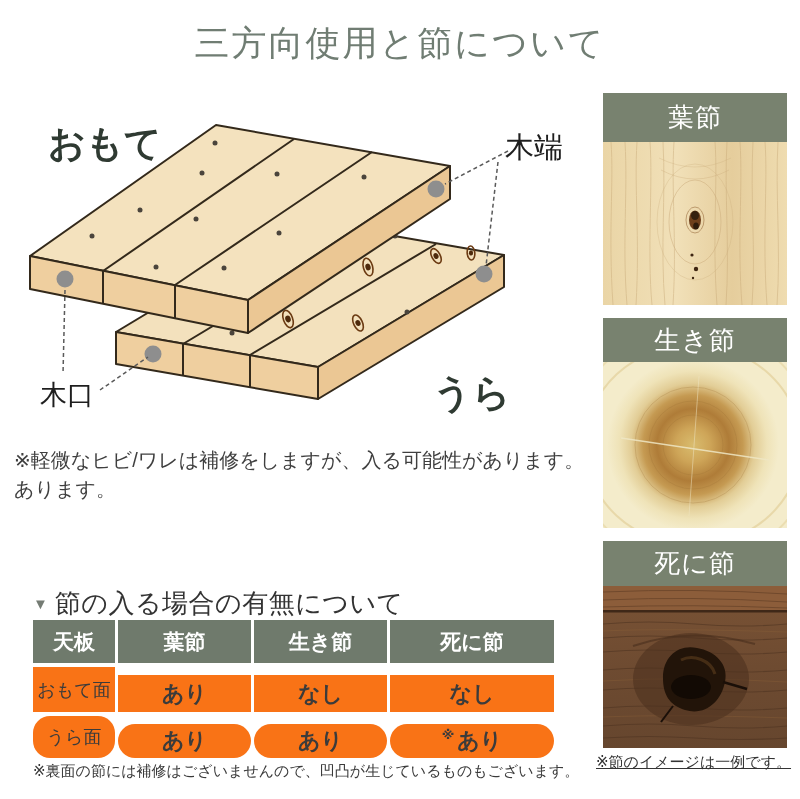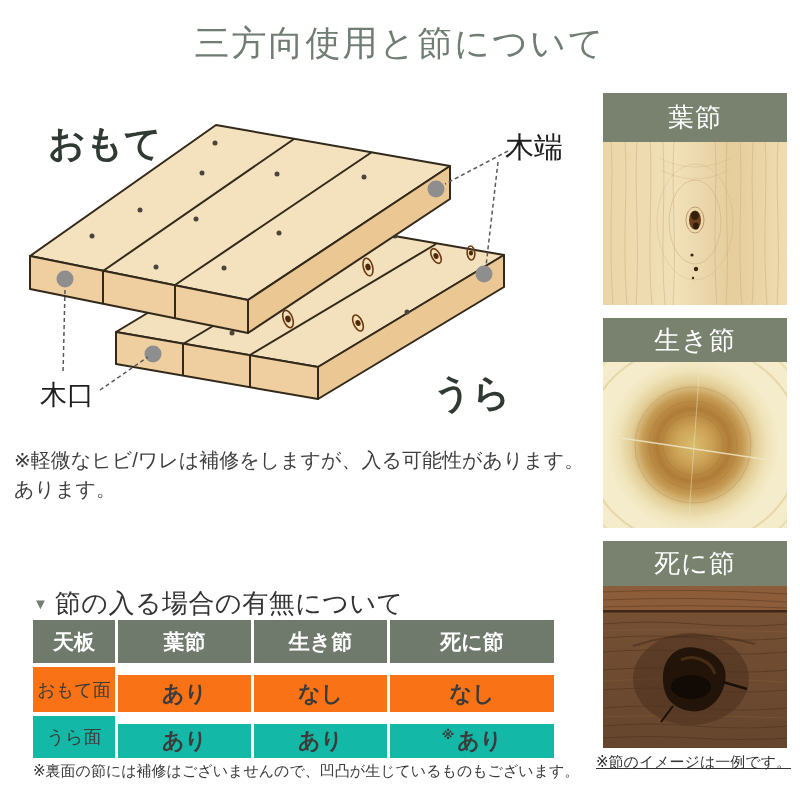--- a/index.html
+++ b/index.html
@@ -36,21 +36,21 @@
   .sec-head .txt{font-size:26px;letter-spacing:0.5px;}
   
   .ktable{
     position:absolute;left:33px;top:620px;display:grid;
     grid-template-columns:82px 133px 133px 164px;
     grid-template-rows:43px 45px 42px;gap:4px 3px;
   }
   .cell{display:flex;align-items:center;justify-content:center;font-weight:bold;color:#3B3B3B;}
   .hc{background:#6F7A6C;color:#ffffff;font-size:21px;}
   .r1{background:#f97316;}
-  .r2{background:#14b8a6;}
+  .r2{background:#f97316;border-radius:17px;}
   .lbl{font-size:18px;font-weight:normal;}
   .val{font-size:22px;margin-top:8px;}
   .supmark{font-size:13px;position:relative;top:-7px;margin-right:3px;}
   .table-footnote{
     position:absolute;left:33px;top:762px;font-size:15px;color:#3A3A3A;white-space:nowrap;
   }
 </style>
 </head>
 <body>
 

